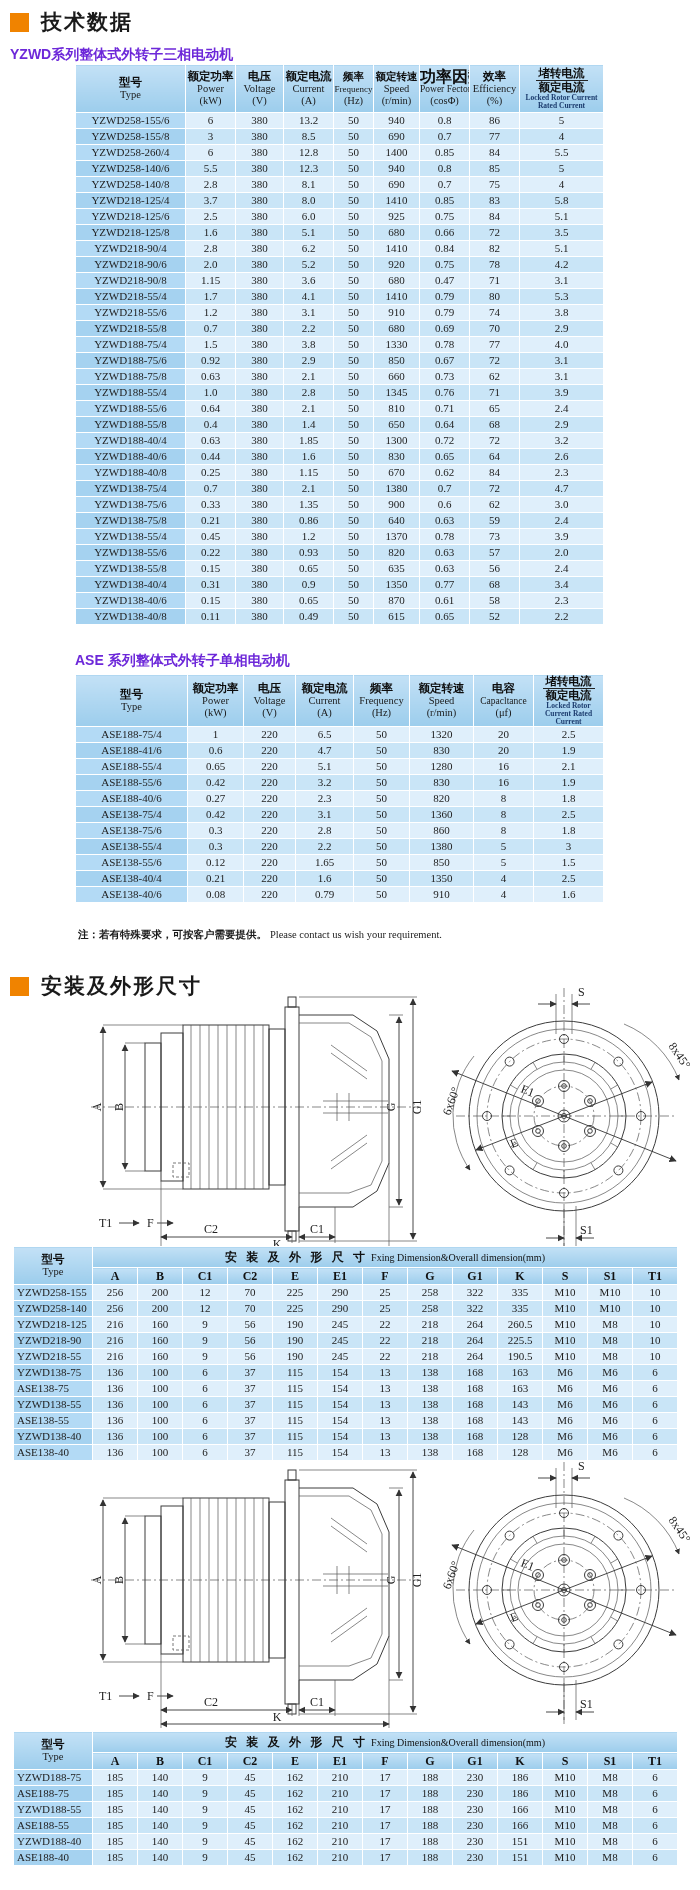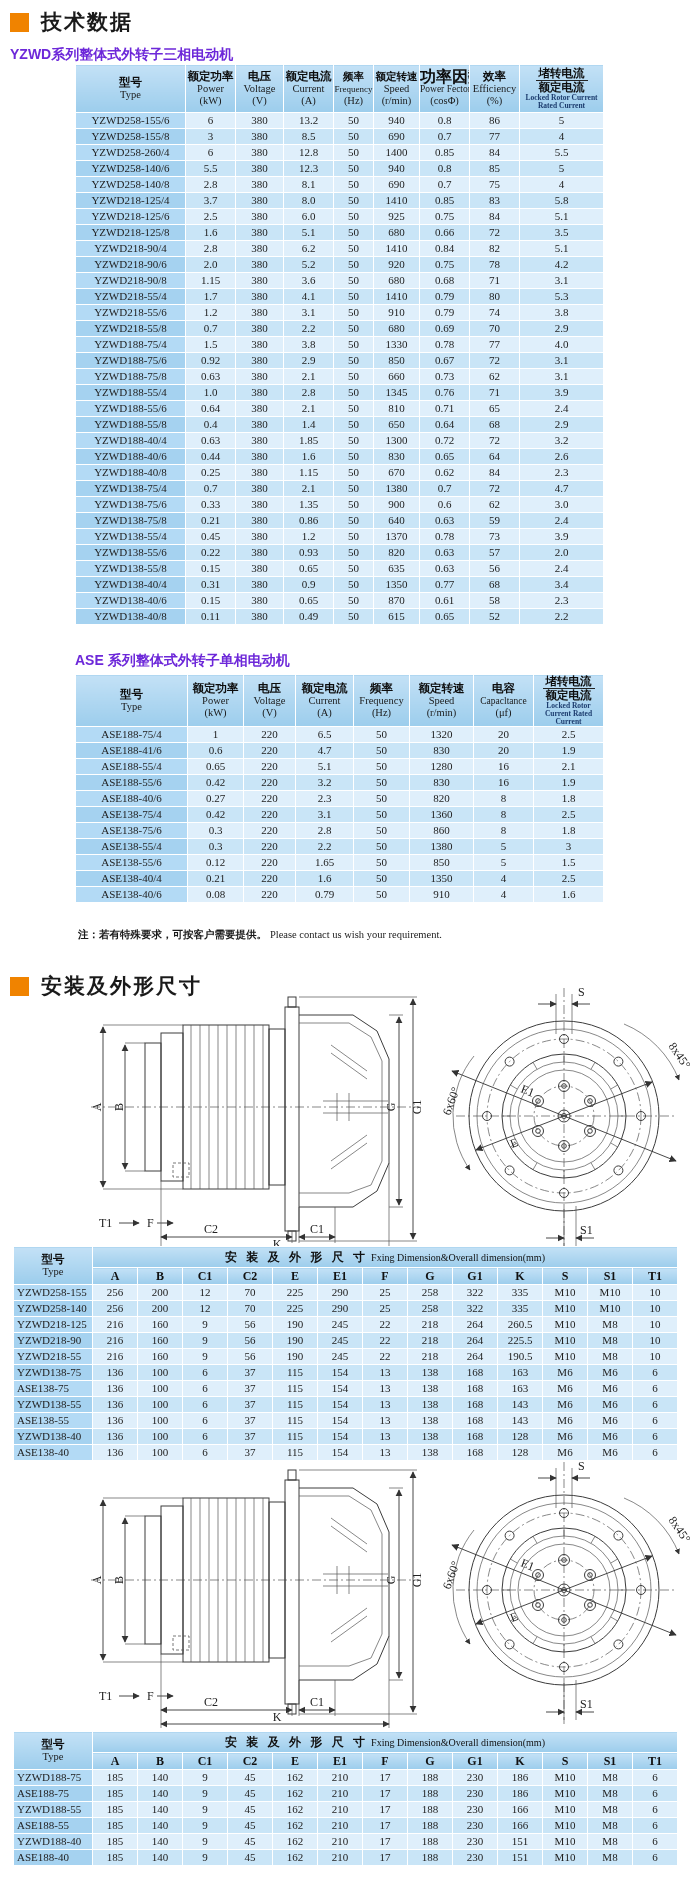--- a/index.html
+++ b/index.html
@@ -226,21 +226,21 @@
           <td>78</td>
           <td>4.2</td>
         </tr>
         <tr>
           <td class="tcol">YZWD218-90/8</td>
           <td>1.15</td>
           <td>380</td>
           <td>3.6</td>
           <td>50</td>
           <td>680</td>
-          <td>0.68</td>
+          <td>0.47</td>
           <td>71</td>
           <td>3.1</td>
         </tr>
         <tr>
           <td class="tcol">YZWD218-55/4</td>
           <td>1.7</td>
           <td>380</td>
           <td>4.1</td>
           <td>50</td>
           <td>1410</td>

